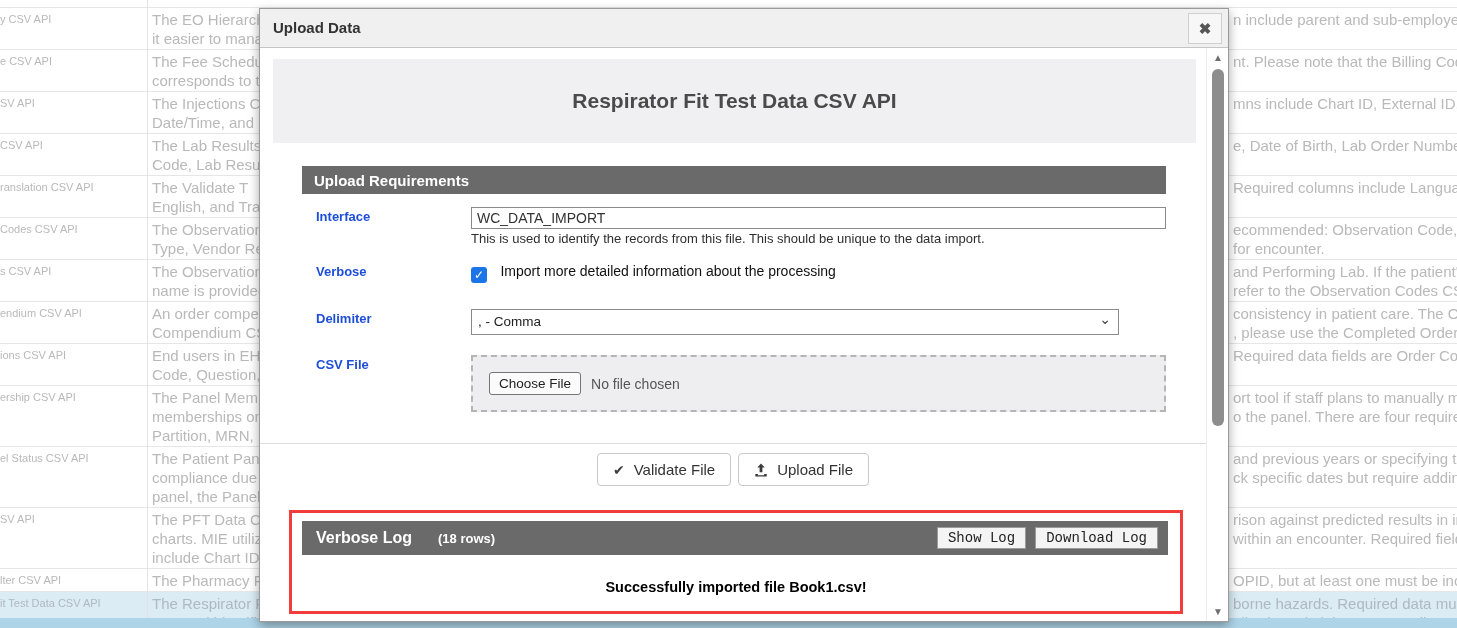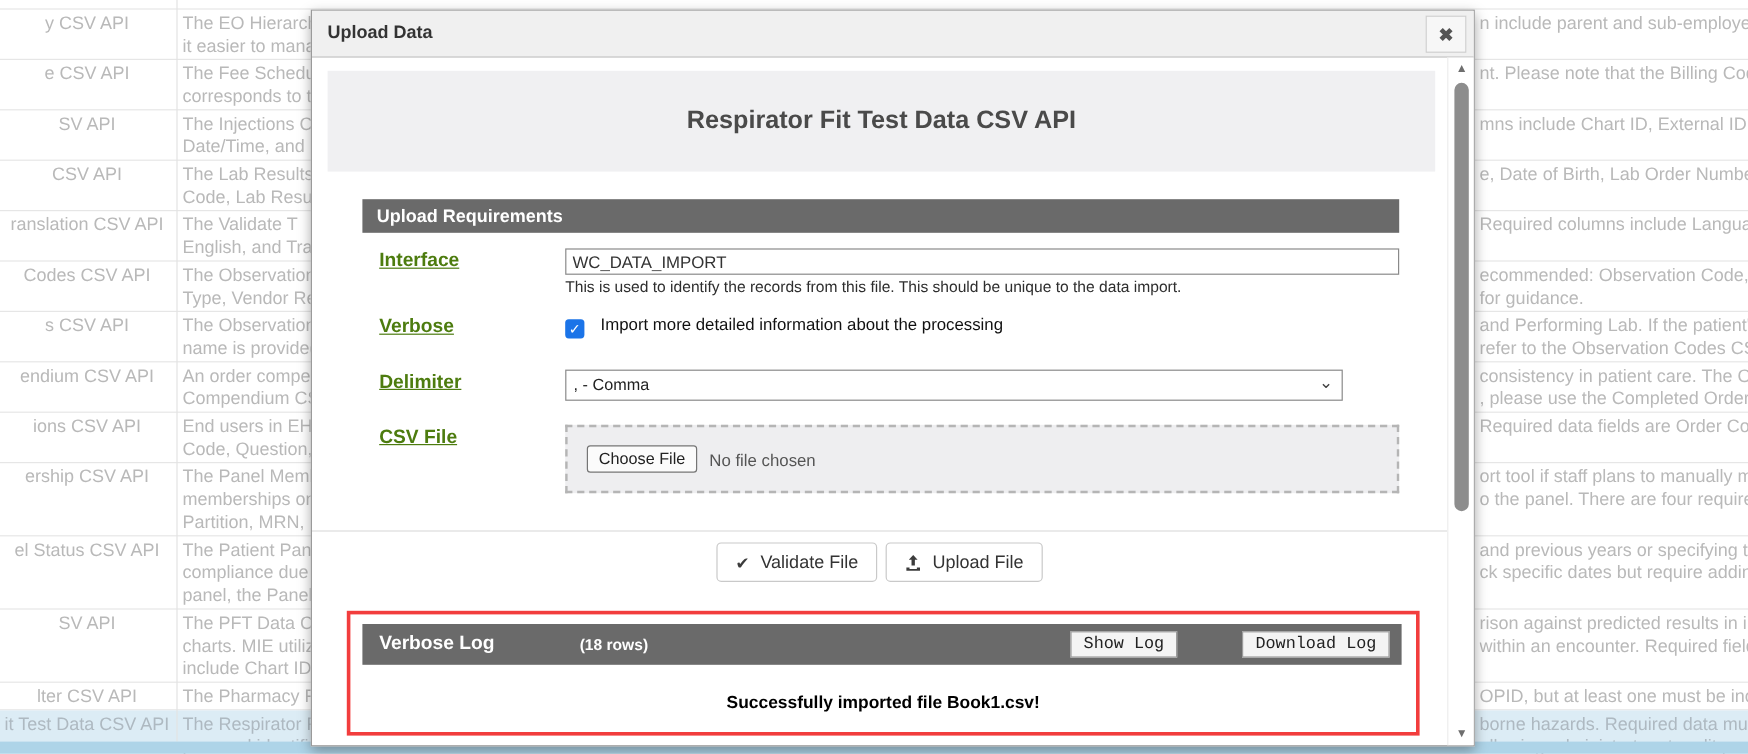--- a/index.html
+++ b/index.html
@@ -6,21 +6,21 @@
   html,body { width:1457px; height:628px; overflow:hidden; background:#fff;
     font-family:"Liberation Sans", sans-serif; }
 
   
   .bg-table { position:absolute; inset:0; background:#fff; }
   .bg-divider { position:absolute; left:147px; top:0; bottom:10px; width:1px; background:#e3e3e3; }
   .bg-spacer { height:8px; border-bottom:1px solid #e6e6e6; }
   .bg-row { position:relative; border-bottom:1px solid #e6e6e6; padding:2px 0 1px 0; }
   .bg-row.hl { background:#dcecf5; }
   .bg-c1 { position:absolute; left:0; top:2px; width:145px; overflow:hidden; white-space:nowrap;
-    color:#b9b9b9; font-size:15px; line-height:19px;text-align:center; }
+    color:#b9b9b9; font-size:11px; line-height:19px; }
   .bg-c2 { margin-left:152px; width:107px; overflow:hidden; color:#b9b9b9; font-size:15px; line-height:19px; }
   .bg-c2 div { white-space:nowrap; }
   .bg-c3 { position:absolute; left:1233px; right:0; top:2px; overflow:hidden;
     color:#b9b9b9; font-size:15px; line-height:19px; }
   .bg-c3 div { white-space:nowrap; }
   .hl .bg-c1, .hl .bg-c2, .hl .bg-c3 { color:#aeb9c1; }
   .footer-strip { position:absolute; left:0; right:0; bottom:0; height:10px; background:#aed4e8; z-index:1; }
 
   
   .modal { position:absolute; left:259px; top:8px; width:970px; height:614px; background:#fff;
@@ -42,21 +42,21 @@
 
   .heading-panel { margin:11px 10px 4px 13px; height:84px; background:#f0f0f2;
     display:flex; align-items:center; justify-content:center; }
   .modal-heading { font-size:21px; font-weight:bold; color:#4a4a4a; }
 
   .section-bar { margin:23px 40px 0 42px; height:28px; background:#6a6a6a; display:flex; align-items:center;
     padding-left:12px; }
   .section-bar-title { color:#fff; font-weight:bold; font-size:15px; }
 
   .form-row { display:flex; padding-left:56px; }
-  .form-label { width:155px; font-size:16px; font-weight:bold; color:#4d7c0f; padding-top:2px;text-decoration:underline; }
+  .form-label { width:155px; font-size:13px; font-weight:bold; color:#1d4ed8; padding-top:2px; }
   .form-field { width:695px; }
 
   .row-interface { margin-top:13px; }
   .text-input { width:695px; height:22px; border:1px solid #8a8a8a; font-size:14px; color:#333;
     padding:0 5px; font-family:"Liberation Sans", sans-serif; }
   .help-text { font-size:13px; color:#2e2e2e; margin-top:2px; }
 
   .row-verbose { margin-top:16px; }
   .checkbox { width:16px; height:16px; background:#1b74e8; border-radius:3px; color:#fff; font-size:12px;
     display:inline-flex; align-items:center; justify-content:center; cursor:pointer; vertical-align:-3px; }
@@ -77,21 +77,21 @@
   .divider { margin:31px 0 0 0; border-top:1px solid #ddd; }
 
   .action-row { margin-top:9px; display:flex; justify-content:center; gap:7px; }
   .action-btn { display:flex; align-items:center; gap:9px; background:#fff; border:1px solid #c9c9c9;
     border-radius:4px; padding:7px 15px; font-size:15px; color:#333; cursor:pointer;
     font-family:"Liberation Sans", sans-serif; }
   .btn-icon { color:#3c3c3c; font-size:14px; }
   .upload-svg { width:14px; height:14px; fill:#3c3c3c; }
 
   .red-box { margin:24px 12px 0 29px; width:894px; height:104px; border:3px solid #f23d3d; }
-  .log-bar { margin:8px 12px 0 10px; height:34px; background:#6a6a6a; display:flex; align-items:center; padding:0 10px 0 14px;gap:45px; }
+  .log-bar { margin:8px 12px 0 10px; height:34px; background:#6a6a6a; display:flex; align-items:center; padding:0 10px 0 14px; }
   .log-title { color:#fff; font-weight:bold; font-size:16px; }
   .log-badge { color:#fff; font-weight:bold; font-size:13px; margin-left:26px; }
   .log-spacer { flex:1; }
   .log-btn { background:#f4f4f4; border:1px solid #9b9b9b; font-size:14px; color:#222; padding:2px 10px;
     margin-left:9px; cursor:pointer; font-family:Liberation Mono, monospace; }
   .log-message { text-align:center; margin-top:24px; font-size:14.5px; font-weight:bold; color:#000; }
 </style>
 </head>
 <body>
 
@@ -149,21 +149,21 @@
         </div>
       </div>
       <div class="bg-row">
         <div class="bg-c1">Codes CSV API</div>
         <div class="bg-c2">
           <div>The Observation</div>
           <div>Type, Vendor Re</div>
         </div>
         <div class="bg-c3">
           <div>ecommended: Observation Code, C</div>
-          <div>for guidance.</div>
+          <div>for encounter.</div>
         </div>
       </div>
       <div class="bg-row">
         <div class="bg-c1">s CSV API</div>
         <div class="bg-c2">
           <div>The Observation</div>
           <div>name is provided</div>
         </div>
         <div class="bg-c3">
           <div>and Performing Lab. If the patient's</div>

